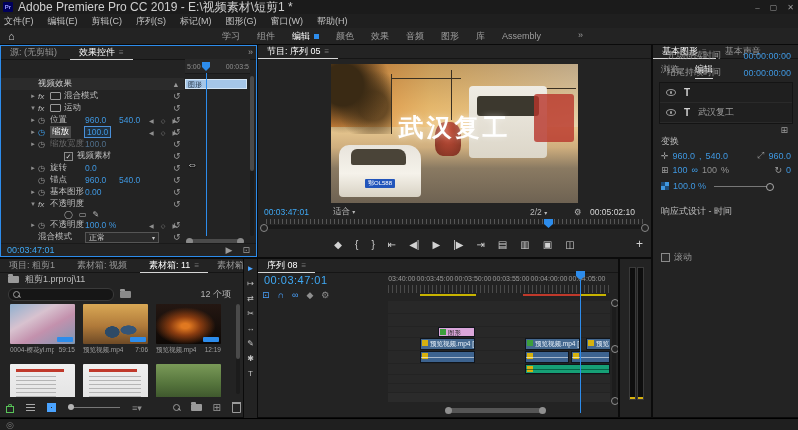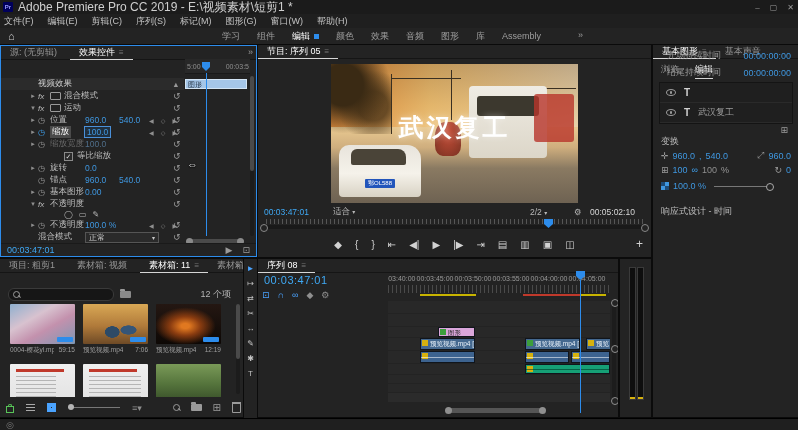--- a/index.html
+++ b/index.html
@@ -328,21 +328,21 @@
         <span class="val2"></span>
 
         <span class="reset">↺</span>
 
       </div>
         <div class="ecrow" data-kind="check">
         <span class="tw"></span>
 
         <span class="chk">✓</span>
 
-        <span class="lbl">等比缩放</span>
+        <span class="lbl">视频素材</span>
         <span class="val"></span>
         <span class="val2"></span>
 
         <span class="reset">↺</span>
 
       </div>
         <div class="ecrow" data-kind="prop" data-sw="true">
         <span class="tw">▸</span>
 
         <span class="sw">◷</span>
@@ -544,20 +544,24 @@
           <span>素材箱: 11</span>
           <span class="menuicon">≡</span>
         </span>
         <span class="ptab">
           <span>素材箱: 照片</span>
           <span class="menuicon"></span>
         </span>
       </div>
     <span class="overflow">»</span>
 
+    <div class="pjpath">
+      <span class="i-folder"></span>
+      <span>粗剪1.prproj\11</span>
+    </div>
 
     <div class="pjsearch">
         <span class="i-search"></span>
       </div>
     <span class="ab" style="left:120px;top:31px;"><span class="i-folder" style="background:#8a8a8a;"></span></span>
     <span class="pjcount">12 个项</span>
 
     <div class="pjgrid">
         <div class="pitem">
         <div class="pthumb" data-thumb="blossom">
@@ -804,19 +808,23 @@
     <div>
         <div class="egrow egresp" style="position:relative;left:14px;margin-top:4px;width:124px;">
         <span>开场持续时间</span>
         <span class="egval" style="margin-left:auto;">00:00:00:00</span>
       </div>
         <div class="egrow egresp" style="position:relative;left:14px;margin-top:4px;width:124px;">
         <span>结尾持续时间</span>
         <span class="egval" style="margin-left:auto;">00:00:00:00</span>
       </div>
       </div>
+    <div class="egrow" style="top:206px;">
+      <span class="egchk"></span>
+      <span>滚动</span>
+    </div>
   </div>
 
   <div class="statusbar">
     <span>◎</span>
   </div>
 
 </div>
 
 </body></html>

